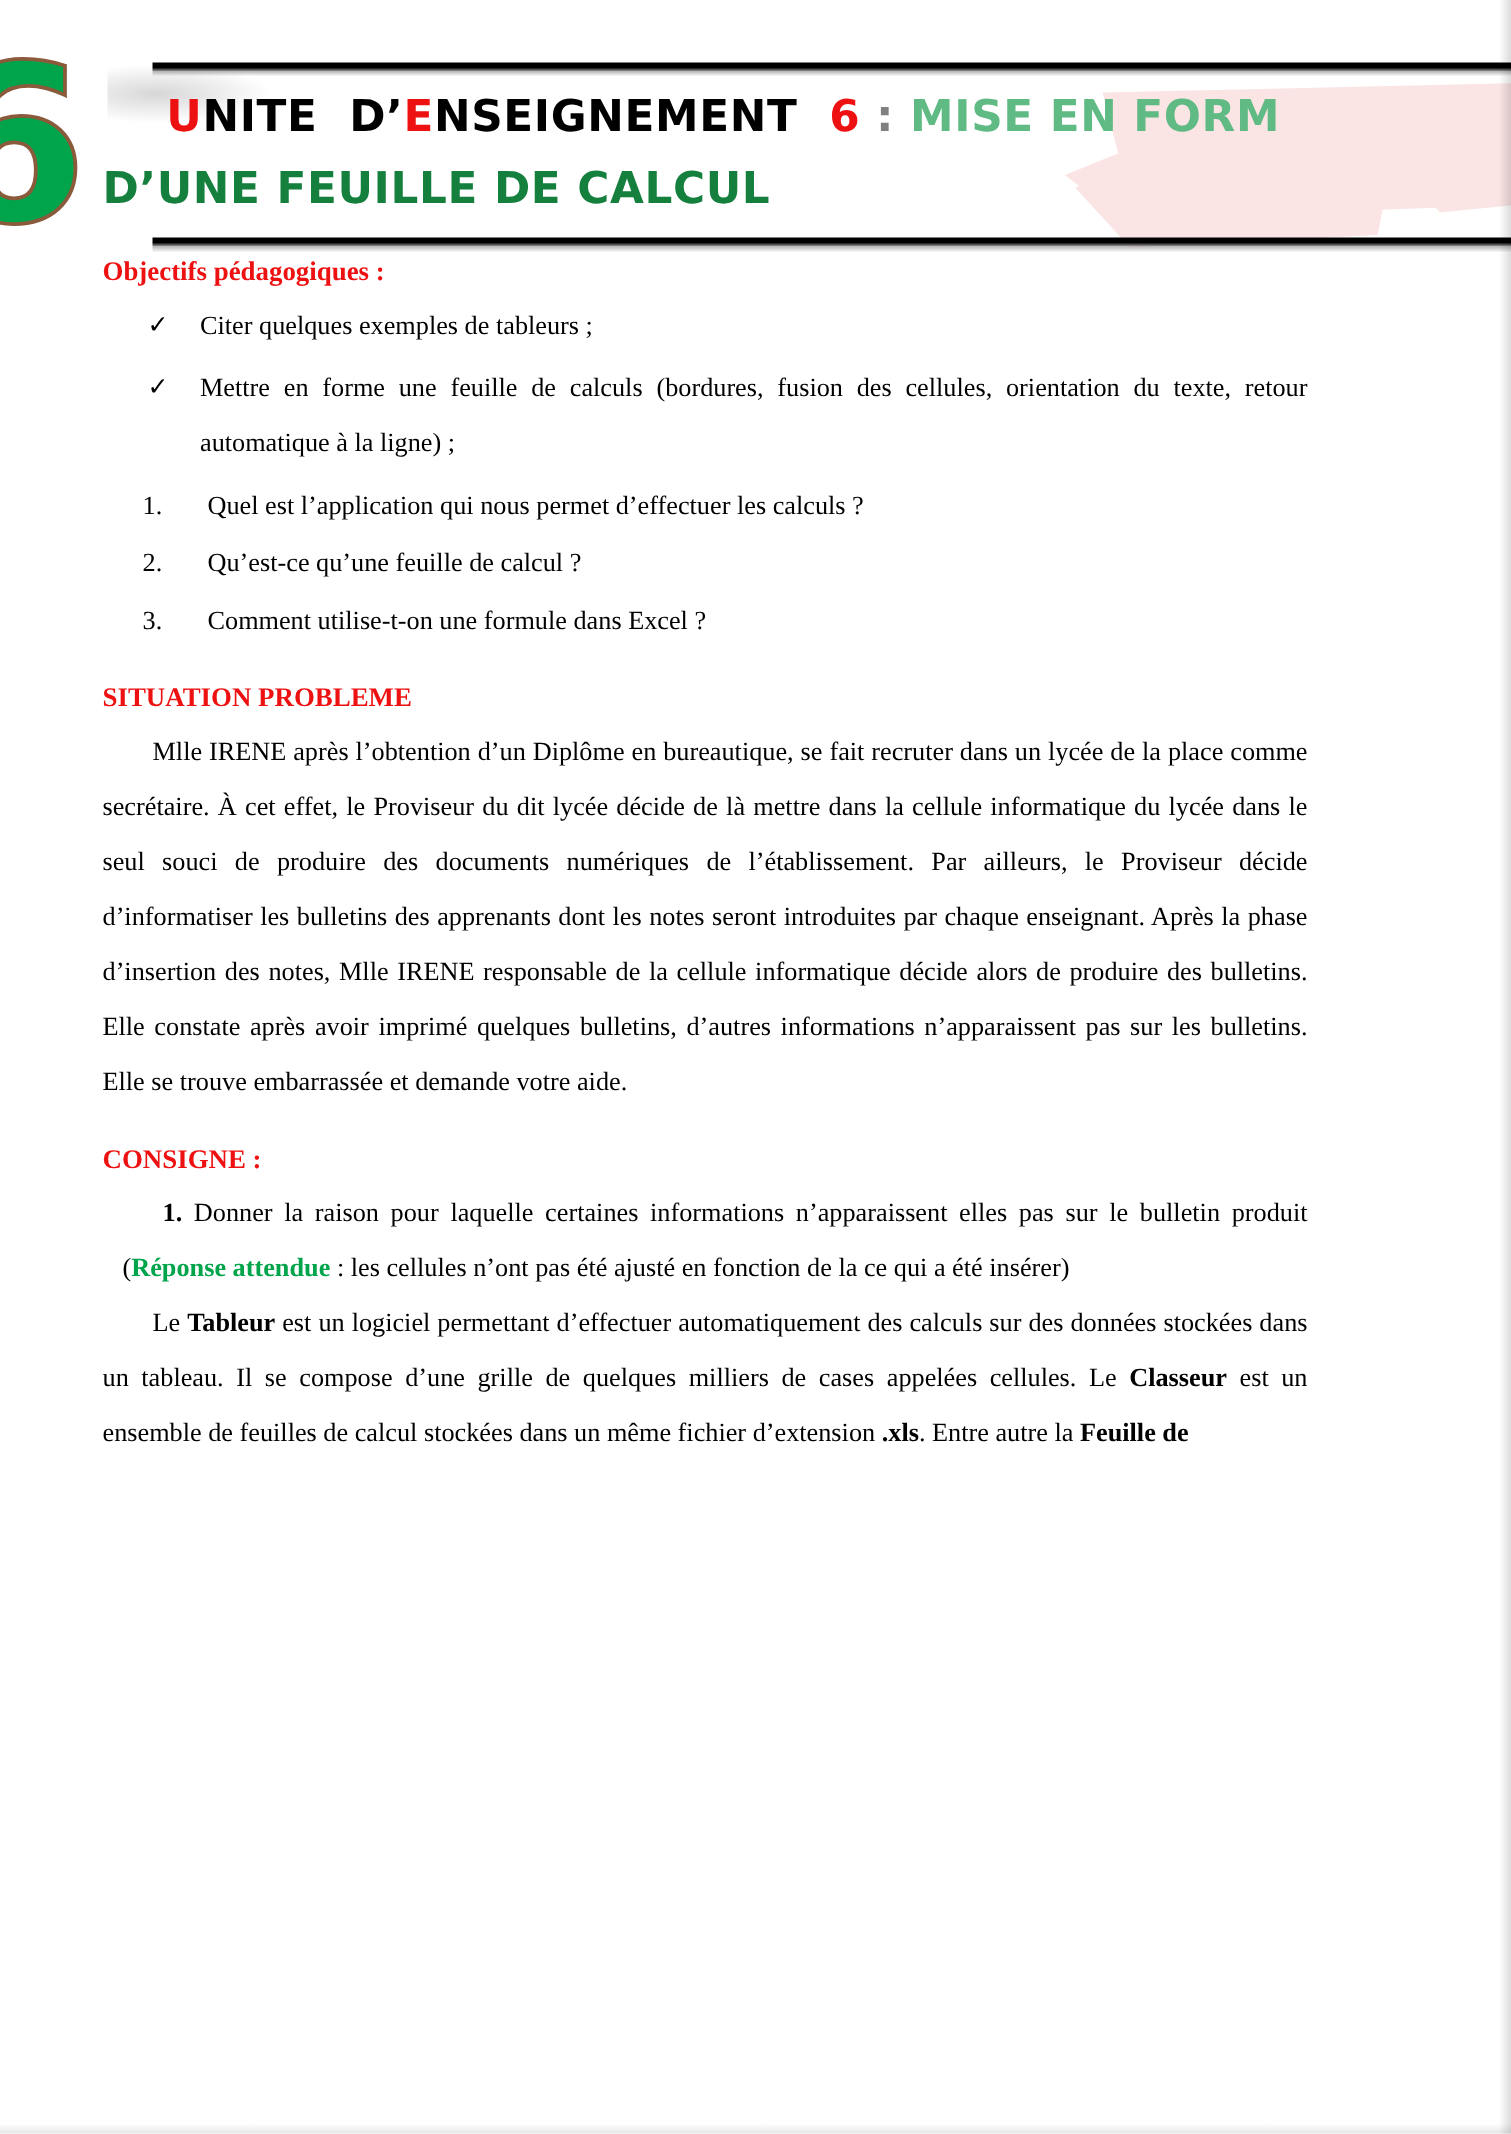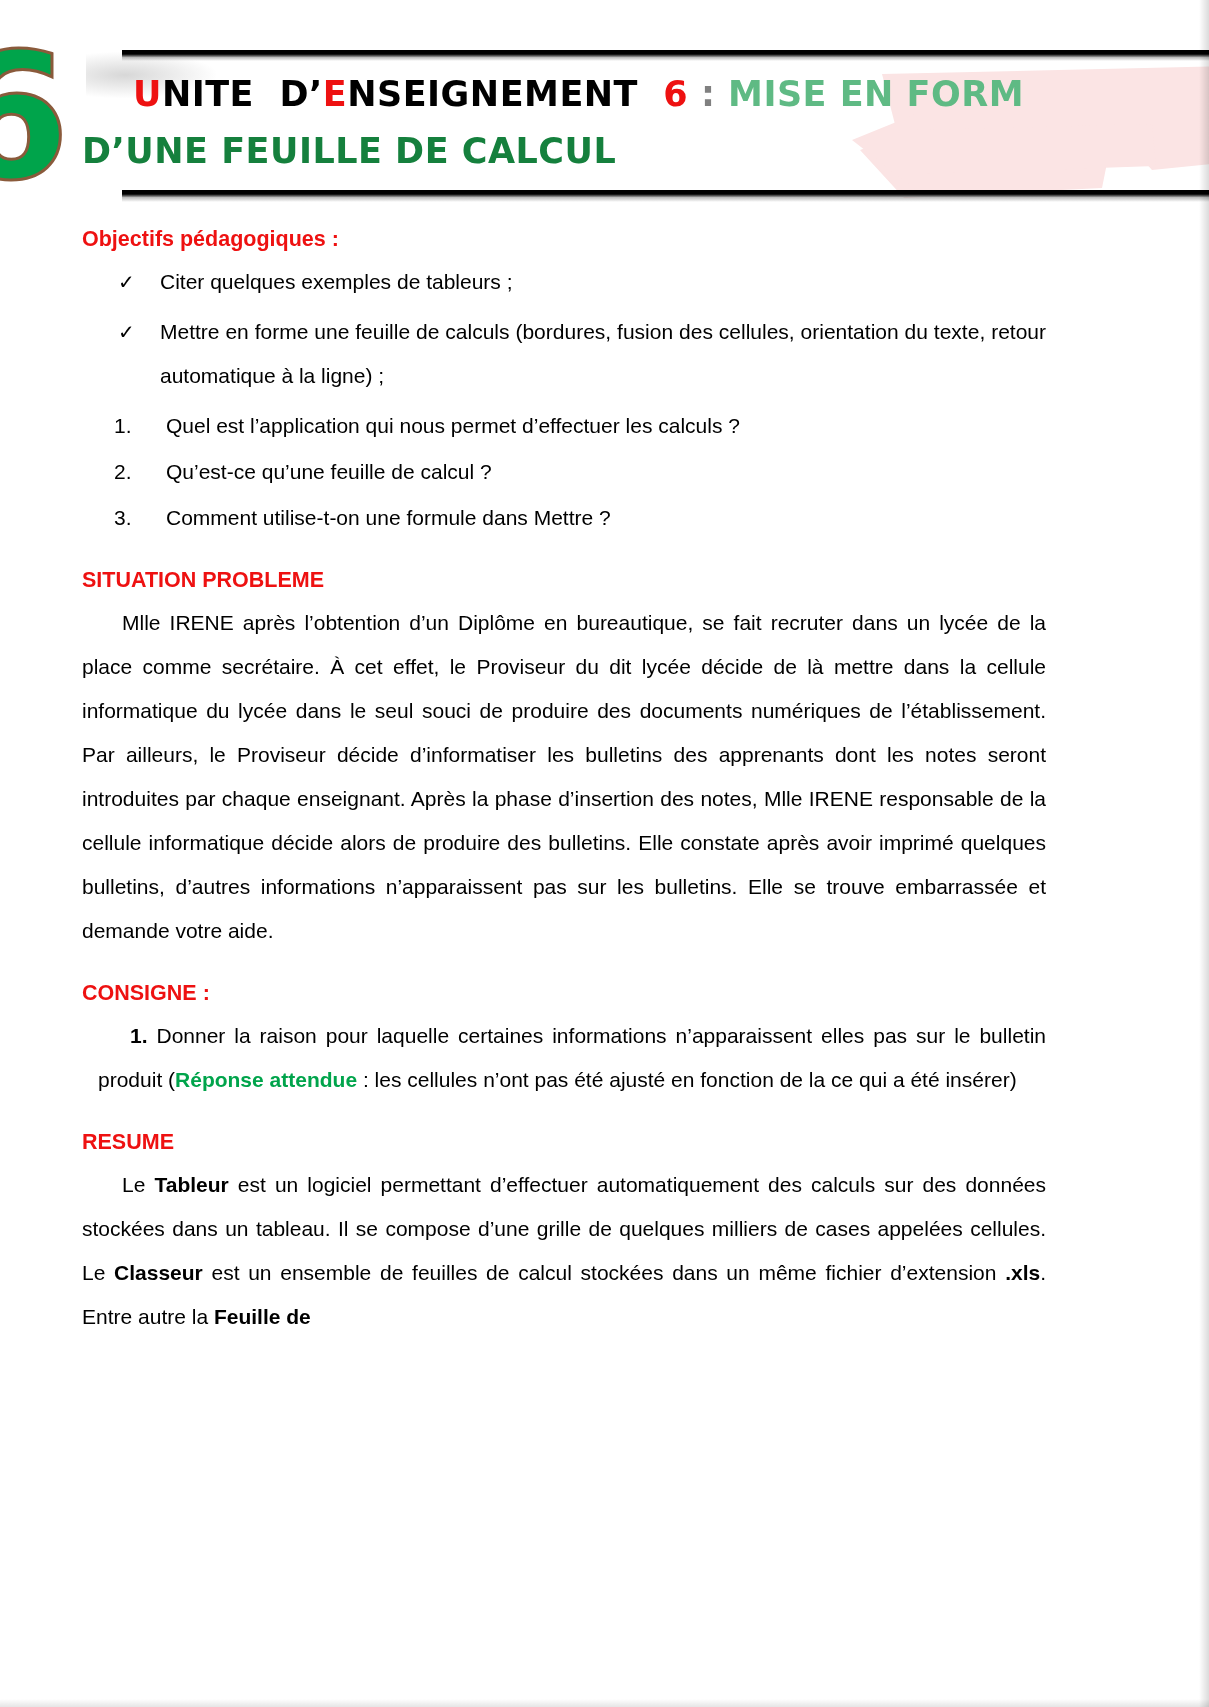--- a/index.html
+++ b/index.html
@@ -136,23 +136,24 @@
   .t-red   { color: #ee1111; }
   .t-gray  { color: #808080; }
   .t-green { color: #15803d; }
   .t-green-faded { color: #5fba84; }
   .sp { letter-spacing: 0.5px; }
 
   
   .body-col {
     position: absolute;
     left: 82px;
-    top: 212px;
+    top: 190px;
     width: 964px;
     z-index: 10;
+    font-family: Liberation Serif, serif;
   }
 
   .h-red {
     color: #ee1111;
     font-weight: 700;
     font-size: 21.5px;
     margin: 13px 0 6px 0;
     line-height: 1.35;
   }
   .h-red .colon-black { color: #000000; font-weight: 700; }
@@ -268,32 +269,31 @@
 
     <ul class="check-list">
       <li><span class="check">✓</span><span>Citer quelques exemples de tableurs ;</span></li>
       <li><span class="check">✓</span><span>Mettre en forme une feuille de calculs (bordures, fusion des cellules, orientation du texte, retour automatique à la ligne) ;</span></li>
     </ul>
 
 
     <ol class="num-list">
       <li><span class="num">1.</span><span>Quel est l’application qui nous permet d’effectuer les calculs ?</span></li>
       <li><span class="num">2.</span><span> Qu’est-ce qu’une feuille de calcul ?</span></li>
-      <li><span class="num">3.</span><span> Comment utilise-t-on une formule dans Mettre ?</span></li>
+      <li><span class="num">3.</span><span> Comment utilise-t-on une formule dans Excel ?</span></li>
     </ol>
 
     <div class="h-red sec-gap-top">SITUATION PROBLEME</div>
     <p class="para">Mlle IRENE après l’obtention d’un Diplôme en bureautique, se fait recruter dans un lycée de la place comme secrétaire. À cet effet, le Proviseur du dit lycée décide de là mettre dans la cellule informatique du lycée dans le seul souci de produire des documents numériques de l’établissement. Par ailleurs, le Proviseur décide d’informatiser les bulletins des apprenants dont les notes seront introduites par chaque enseignant. Après la phase d’insertion des notes, Mlle IRENE responsable de la cellule informatique décide alors de produire des bulletins. Elle constate après avoir imprimé quelques bulletins, d’autres informations n’apparaissent pas sur les bulletins. Elle se trouve embarrassée et demande votre aide.</p>
 
     <div class="h-red sec-gap-top">CONSIGNE :</div>
 
     <p class="consigne-item"><span class="cnum">1.</span><span> Donner la raison pour laquelle certaines informations n’apparaissent elles pas sur le bulletin produit (</span><span class="green-bold">Réponse attendue</span><span> : les cellules n’ont pas été ajusté en fonction de la ce qui a été insérer)</span></p>
 
 
-    <div class="h-red sec-gap-top">RESUME</div>
 
     <p class="para last-para"><span>Le </span><span class="bold">Tableur</span><span> est un logiciel permettant d’effectuer automatiquement des calculs sur des données stockées dans un tableau. Il se compose d’une grille de quelques milliers de cases appelées cellules. Le </span><span class="bold">Classeur</span><span> est un ensemble de feuilles de calcul stockées dans un même fichier d’extension </span><span class="bold">.xls</span><span>. Entre autre la </span><span class="bold">Feuille de</span></p>
 
   </div>
 
   <div class="page-edge-shadow"></div>
   <div class="page-bottom-shadow"></div>
 </div>
 
 </body></html>

